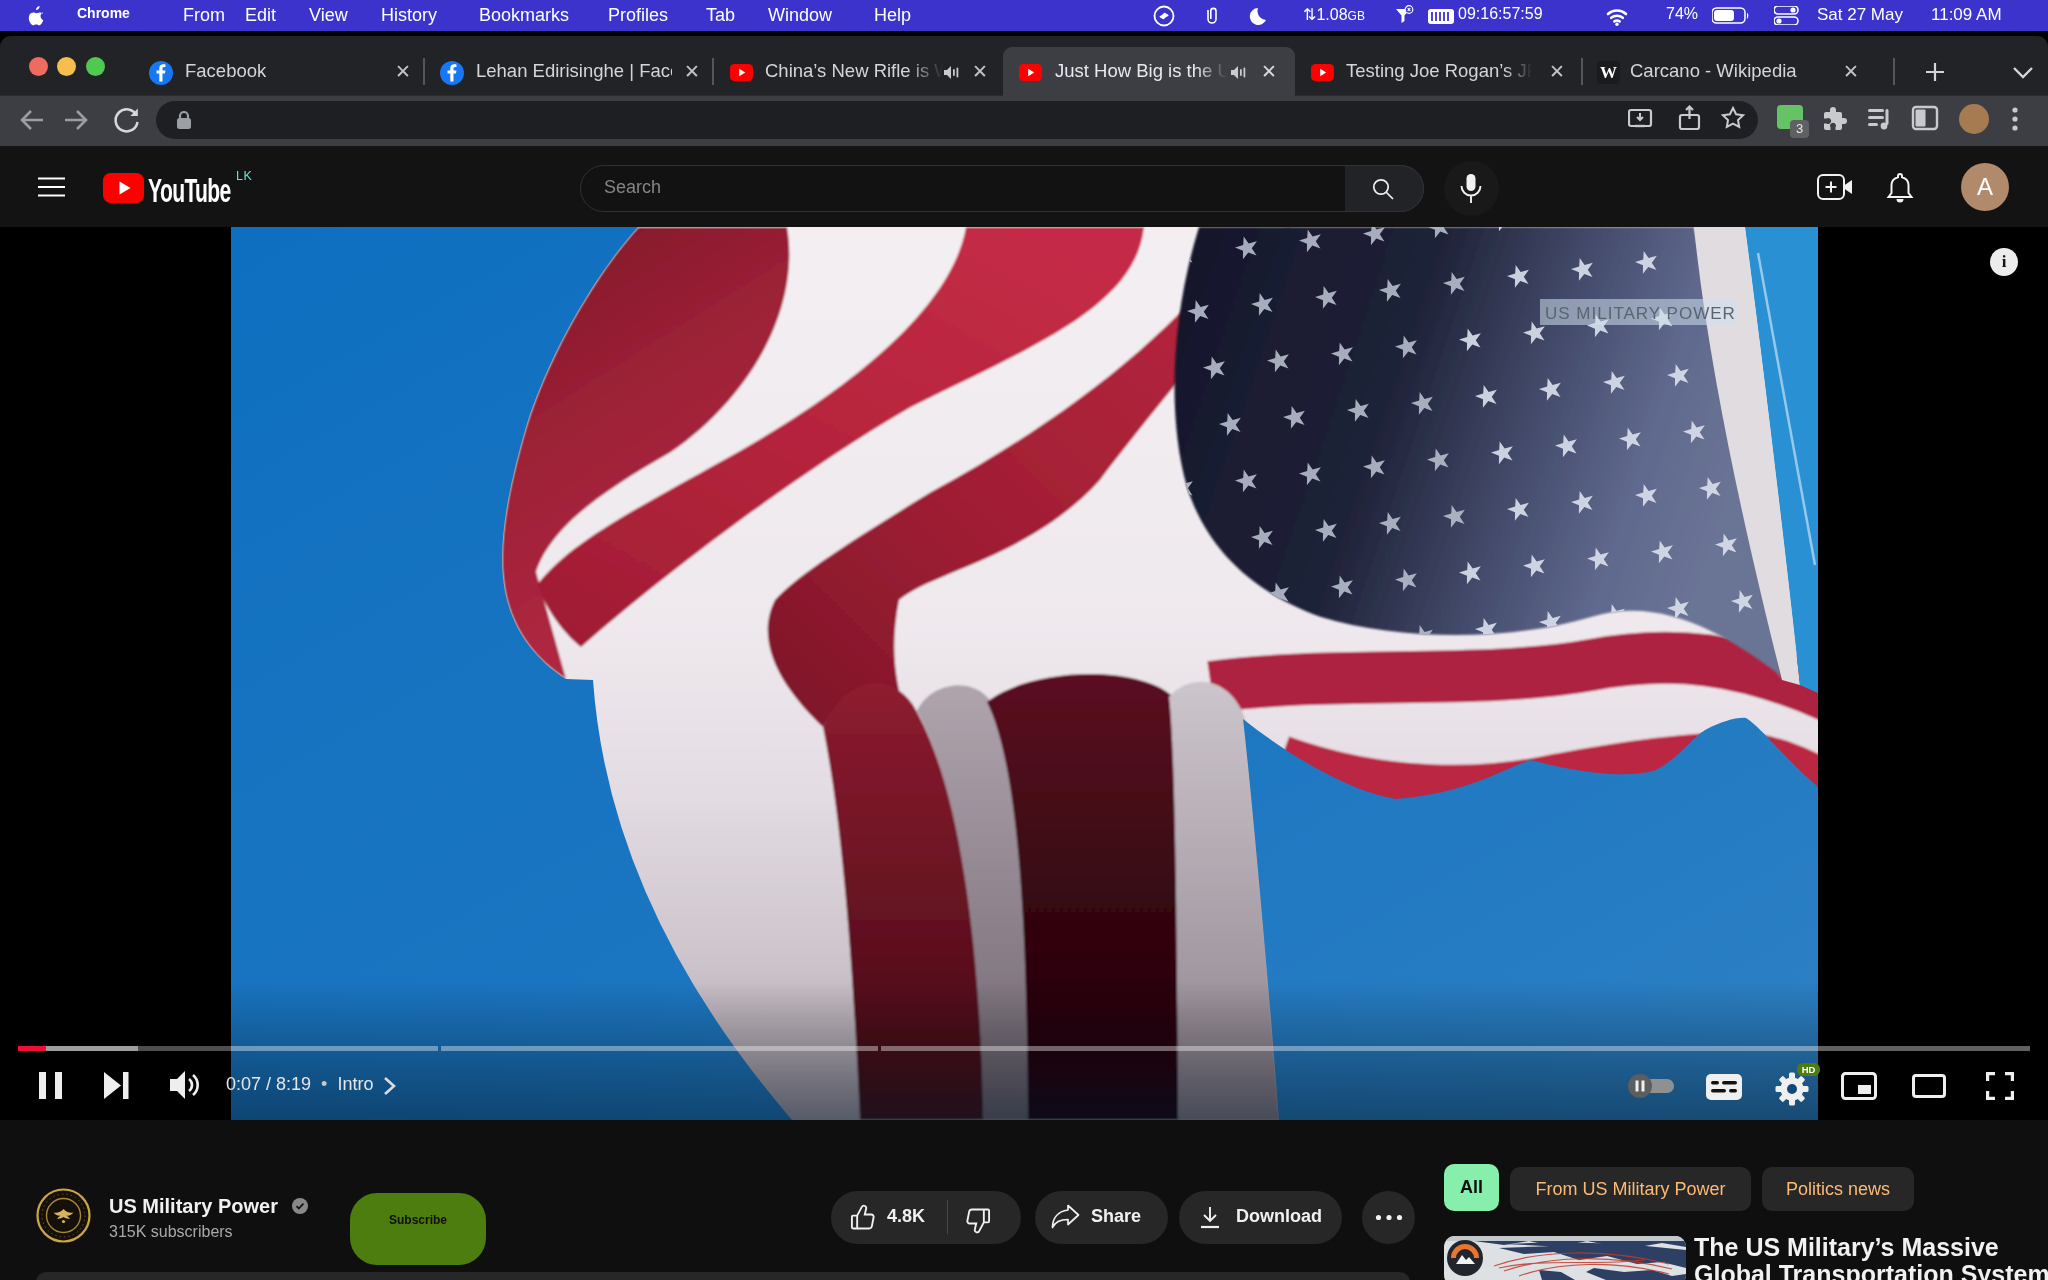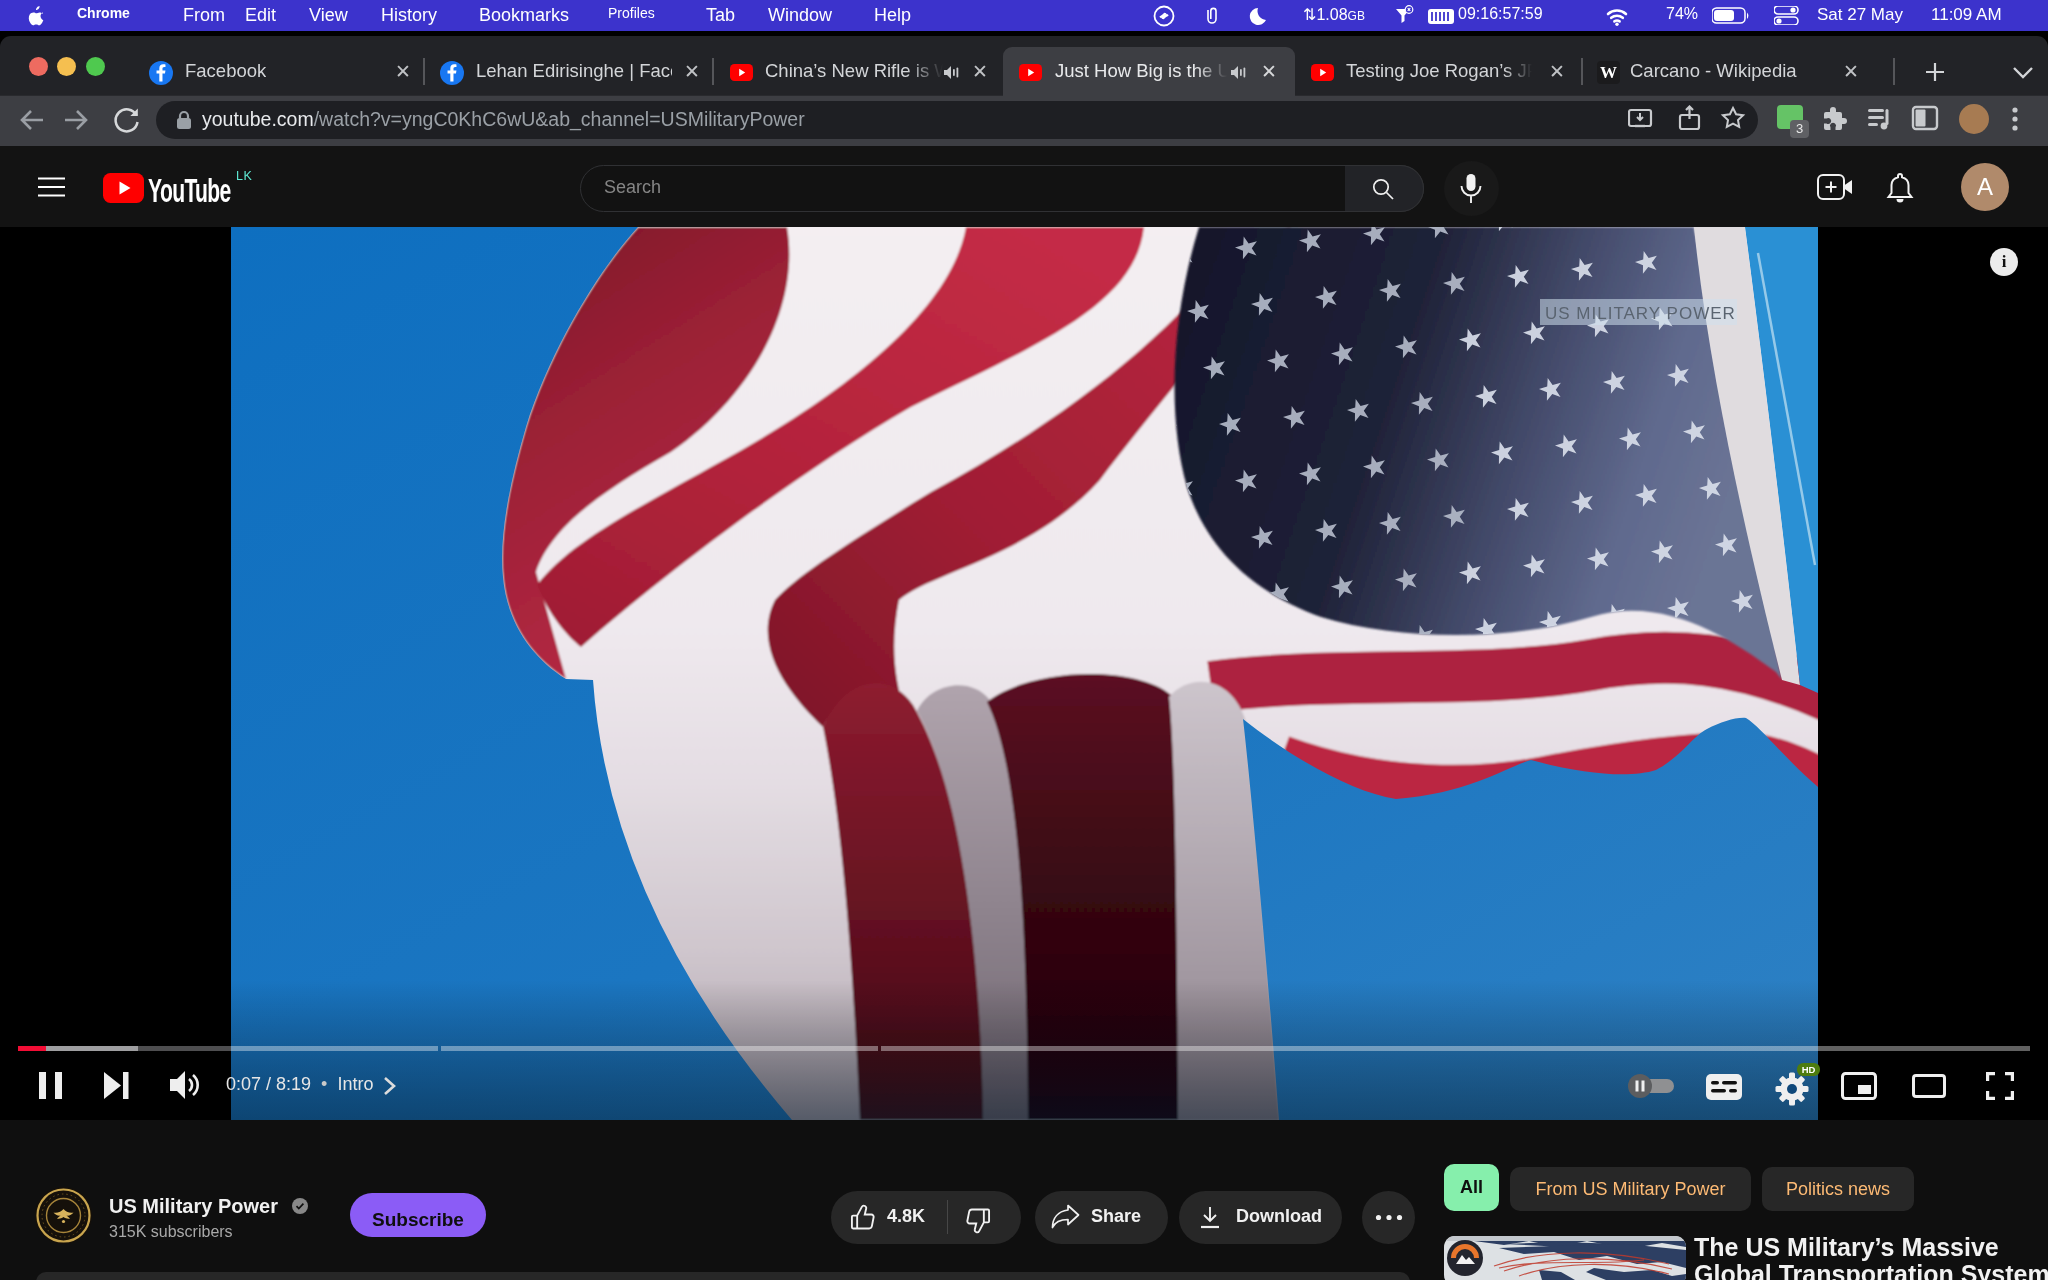--- a/index.html
+++ b/index.html
@@ -32,21 +32,21 @@
 <div id="menubar" class="abs">
       <svg class="abs" style="left:28px;top:6px" width="17" height="20" viewBox="0 0 17 20">
         <path fill="#fff" d="M11.4 0c.1 1.1-.3 2.1-1 2.9-.7.8-1.8 1.4-2.8 1.3-.1-1 .4-2.1 1-2.7C9.3.7 10.5.1 11.4 0zM14.8 6.6c-1.5.9-2.4 2.4-2.4 4.2 0 2 1.2 3.8 3 4.6-.4 1.1-.8 1.9-1.4 2.8-.9 1.3-1.8 2.5-3.1 2.5-1.3 0-1.7-.8-3.2-.8-1.5 0-2 .8-3.2.8-1.3 0-2.3-1.3-3.2-2.6C-.5 15.5-.8 11.3.9 9c.9-1.2 2.3-2 3.8-2 1.3 0 2.4.8 3.2.8.8 0 2.1-.9 3.6-.9.6 0 2.2.1 3.3 1.7z" transform="translate(1 0) scale(.93)"></path>
       </svg>
       <div class="mi" style="left:77px;font-weight:700;font-size:14px">Chrome</div>
       <div class="mi" style="left:183px;font-weight:400;font-size:18px">From</div>
       <div class="mi" style="left:245px;font-weight:400;font-size:18px">Edit</div>
       <div class="mi" style="left:309px;font-weight:400;font-size:18px">View</div>
       <div class="mi" style="left:381px;font-weight:400;font-size:18px">History</div>
       <div class="mi" style="left:479px;font-weight:400;font-size:18px">Bookmarks</div>
-      <div class="mi" style="left:608px;font-weight:400;font-size:14px">Profiles</div>
+      <div class="mi" style="left:608px;font-weight:400;font-size:18px">Profiles</div>
       <div class="mi" style="left:706px;font-weight:400;font-size:18px">Tab</div>
       <div class="mi" style="left:768px;font-weight:400;font-size:18px">Window</div>
       <div class="mi" style="left:874px;font-weight:400;font-size:18px">Help</div>
       <div class="mi" style="left:1303px;font-size:16px">⇅1.08<span style="font-size:12px">GB</span></div>
       <div class="mi" style="left:1458px;top:5px;font-size:16px">09:16:57:59</div>
       <div class="mi" style="left:1666px;font-size:16px">74%</div>
       <div class="mi" style="left:1817px;font-size:17px">Sat 27 May</div>
       <div class="mi" style="left:1931px;font-size:17px">11:09 AM</div>
       <svg class="abs" style="left:1152px;top:4px" width="560" height="24" viewBox="0 0 560 24" fill="none" stroke="#fff" stroke-width="1.8">
 <circle cx="12" cy="12" r="9.5"></circle>
@@ -153,21 +153,20 @@
       </svg>
       <svg class="abs" style="left:112px;top:10px" width="28" height="28" viewBox="0 0 28 28" fill="none" stroke="#d6d8da" stroke-width="2.5">
         <path d="M24.5 9.5A11 11 0 1 0 25.5 16"></path>
         <path d="M25.8 2.5v7.5h-7.5" fill="#d6d8da" stroke="none"></path>
       </svg>
       <div id="urlpill">
         <svg class="abs" style="left:20px;top:9px" width="16" height="20" viewBox="0 0 16 20" fill="#9aa0a6">
           <rect x="1" y="8" width="14" height="11" rx="2.5"></rect>
           <path d="M4 8V6a4 4 0 0 1 8 0v2" fill="none" stroke="#9aa0a6" stroke-width="2.2"></path>
         </svg>
-        <div class="abs" style="left:46px;top:7px;font-size:19.5px;color:#e8eaed">youtube.com<span style="color:#9aa0a6">/watch?v=yngC0KhC6wU&amp;ab_channel=USMilitaryPower</span></div>
       </div>
       <svg class="abs" style="left:1628px;top:9px" width="400" height="30" viewBox="0 0 400 30" fill="none" stroke="#c8cacd" stroke-width="2.2">
 <g>
           <rect x="1" y="5" width="22" height="16" rx="2"></rect>
           <path d="M12 8v7M9 12l3 3 3-3" stroke-width="2"></path>
           <path d="M7 21h10" stroke-width="2.4"></path>
         </g>
 <g transform="translate(50 0)">
           <rect x="2" y="10" width="19" height="14" rx="2"></rect>
           <path d="M11.5 14V2M8 5l3.5-3.5L15 5"></path>
@@ -494,21 +493,21 @@
 <circle cx="28.5" cy="28.5" r="21.5" fill="none" stroke="#6b531f" stroke-width="1" stroke-dasharray="1.5 3"></circle>
 <path d="M28.5 22c2 3 7 4.5 10 3.5-1.5 2.5-5 3.5-7 3l3.5 3c-2 .5-4.5 0-6.5-1.5-2 1.5-4.5 2-6.5 1.5l3.5-3c-2 .5-5.5-.5-7-3 3 1 8-.5 10-3.5z" fill="#d8b35c"></path>
 <circle cx="28.5" cy="34.5" r="1.6" fill="#d8b35c"></circle>
 </svg>
       <div class="abs" style="left:109px;top:75px;font-size:20px;font-weight:700">US Military Power</div>
       <svg class="abs" style="left:292px;top:78px" width="16" height="16" viewBox="0 0 16 16">
         <circle cx="8" cy="8" r="8" fill="#888"></circle>
         <path d="M4.5 8.2l2.3 2.3 4.6-4.8" stroke="#0f0f0f" stroke-width="1.7" fill="none"></path>
       </svg>
       <div class="abs" style="left:109px;top:103px;font-size:16px;color:#a9a9a9">315K subscribers</div>
-      <div class="abs" style="left:350px;top:73px;width:136px;height:44px;background:#8b5cf6;border-radius:27px;color:#0f0f0f;font-weight:700;font-size:19px;text-align:center;line-height:54px">Subscribe</div>
+      <div class="abs" style="left:350px;top:73px;width:136px;height:72px;background:#4d7c0f;border-radius:27px;color:#0f0f0f;font-weight:700;font-size:12px;text-align:center;line-height:54px">Subscribe</div>
       <div class="pill" style="left:831px;width:190px"></div>
       <svg class="abs" style="left:849px;top:84px" width="28" height="28" viewBox="0 0 24 24" fill="none" stroke="#f1f1f1" stroke-width="1.6">
         <path d="M7 10v11H3.5a1 1 0 0 1-1-1V11a1 1 0 0 1 1-1H7zm0 0l4-7.5a2 2 0 0 1 2.7-.8 2 2 0 0 1 1 2.3L13.5 9h5.6a2 2 0 0 1 2 2.4l-1.5 7.6a2.5 2.5 0 0 1-2.4 2H7"></path>
       </svg>
       <div class="abs" style="left:887px;top:86px;font-size:18px;font-weight:700">4.8K</div>
       <div class="abs" style="left:947px;top:80px;width:1px;height:34px;background:#474747"></div>
       <svg class="abs" style="left:964px;top:86px" width="28" height="28" viewBox="0 0 24 24" fill="none" stroke="#f1f1f1" stroke-width="1.6">
         <path d="M17 14V3h3.5a1 1 0 0 1 1 1v9a1 1 0 0 1-1 1H17zm0 0l-4 7.5a2 2 0 0 1-2.7.8 2 2 0 0 1-1-2.3l1.2-5H4.9a2 2 0 0 1-2-2.4l1.5-7.6a2.5 2.5 0 0 1 2.4-2H17"></path>
       </svg>
       <div class="pill" style="left:1035px;width:133px"></div>

